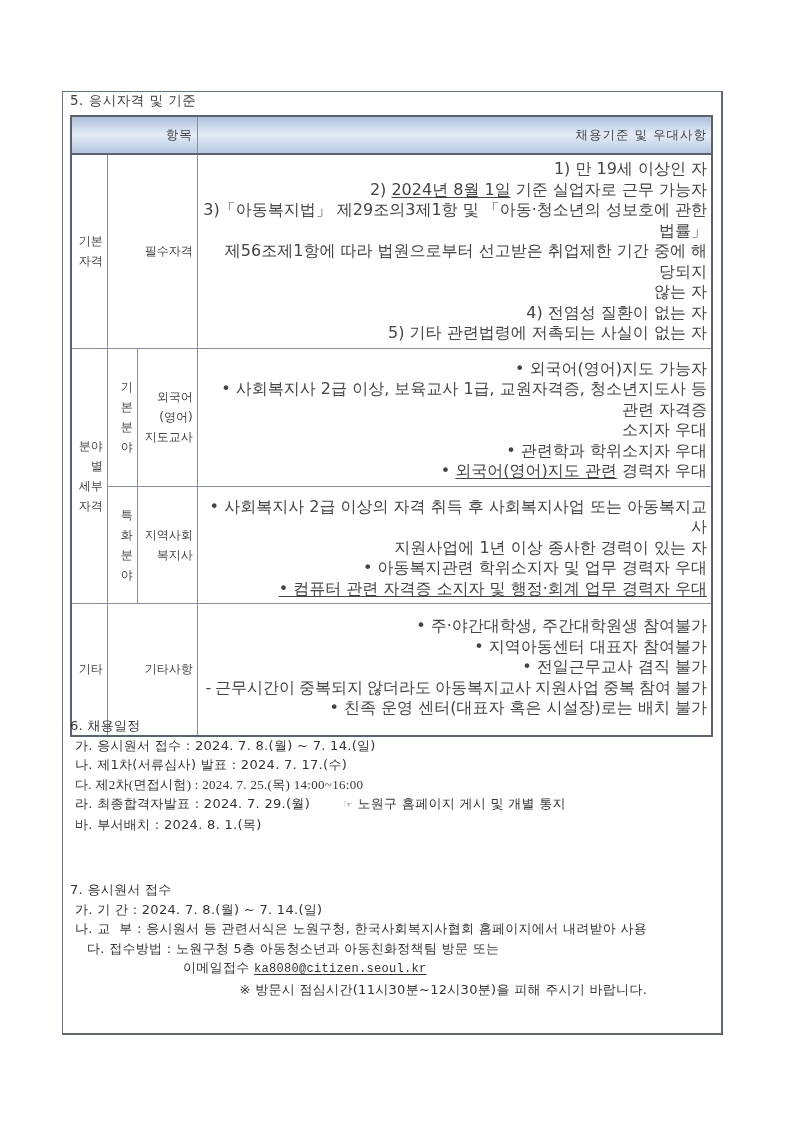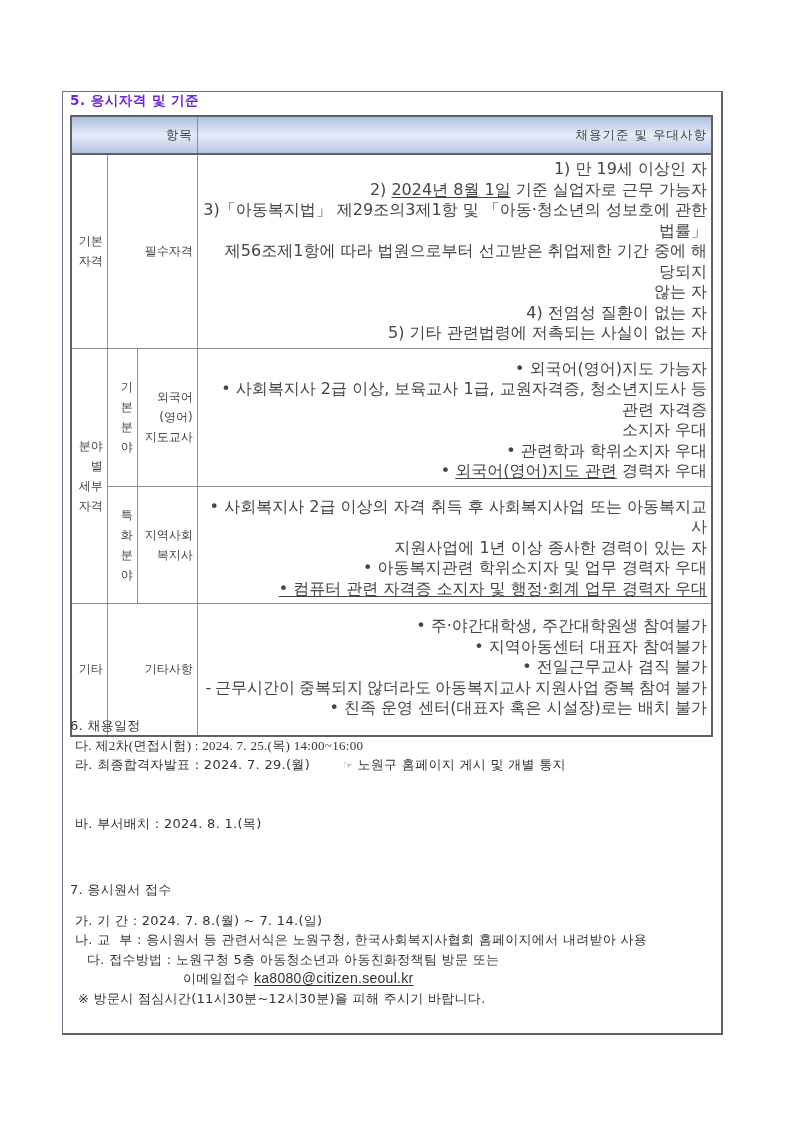--- a/index.html
+++ b/index.html
@@ -1,36 +1,36 @@
 <!DOCTYPE html>
 <html><head>
 <meta charset="utf-8">
 <style>
   html, body { margin:0; padding:0; background:#ffffff; }
   body { width:794px; height:1123px; position:relative; overflow:hidden;
          font-family:"DejaVu Sans", "Liberation Sans", sans-serif; color:#333; }
   .frame { position:absolute; left:62px; top:91px; width:661px; height:944px;
            border:1px solid #6a7480; border-right:2px solid #5d6671; border-bottom:2px solid #5d6671;
            box-sizing:border-box; }
-  .sec-title { position:absolute; font-size:13.5px; color:#6d28d9; letter-spacing:0.5px;font-weight:bold; }
+  .sec-title { position:absolute; font-size:13.5px; color:#404040; letter-spacing:0.5px; }
   table.q { position:absolute; left:70px; top:115px; width:643px; border-collapse:collapse;
             font-size:12px; color:#444; }
   table.q td, table.q th { border:1px solid #8a9099; padding:4px;text-align:right; }
   table.q { border:2px solid #5a626c; }
   table.q th { height:28px; font-weight:normal; font-size:12.5px; color:#444;
                background:linear-gradient(to bottom, #aebfdc 0%, #e4ecf8 50%, #b7c6e0 100%);
                letter-spacing:1px; border-bottom:2px solid #5a626c; }
   .c { text-align:center; vertical-align:middle; line-height:20px; }
   .content { padding:6px 6px 6px 6px; vertical-align:top; line-height:20.5px; font-size:16px; }
   .item { display:block; }
   .indent { padding-left:16px; }
   .ul { text-decoration:underline; text-underline-offset:2px; }
   .lines { position:absolute; left:75px; font-size:13px; color:#333; line-height:19.5px; letter-spacing:0.3px; }
   .lines div { white-space:nowrap; }
-  .email { text-decoration:underline; text-underline-offset:2px; font-family:Liberation Sans, sans-serif; font-size:14px; }
+  .email { text-decoration:underline; text-underline-offset:2px; font-family:Liberation Mono, monospace; font-size:12px; }
 </style>
 </head>
 <body>
 
 <div class="frame"></div>
 
 <div class="sec-title" style="left:70px; top:92px;">5. 응시자격 및 기준</div>
 
 <table class="q">
   <colgroup>
@@ -108,33 +108,35 @@
       <span class="item">• 전일근무교사 겸직 불가</span>
       <span class="item" style="white-space:pre;font-family:Liberation Serif, serif;"> - 근무시간이 중복되지 않더라도 아동복지교사 지원사업 중복 참여 불가</span>
       <span class="item">• 친족 운영 센터(대표자 혹은 시설장)로는 배치 불가</span>
     </td>
   </tr>
 </tbody>
   </table>
 
 <div class="lines" style="top:716px; left:70px;">
   <div>6. 채용일정</div>
+  <div style="padding-left:5px;">가. 응시원서 접수 : 2024. 7. 8.(월) ~ 7. 14.(일)</div>
+  <div style="padding-left:5px;">나. 제1차(서류심사) 발표 : 2024. 7. 17.(수)</div>
   <div style="padding-left:5px;font-family:Liberation Serif, serif;">다. 제2차(면접시험) : 2024. 7. 25.(목) 14:00~16:00</div>
   <div style="padding-left:5px;text-align:center;">
     <span>라. 최종합격자발표 : 2024. 7. 29.(월)</span>
     <span style="display:inline-block; width:24px;"></span>
     <span style="color:#777; font-size:11px;">☞</span>
     <span>노원구 홈페이지 게시 및 개별 통지</span>
   </div>
-  <div style="padding-left:5px;margin-top:38px;">바. 부서배치 : 2024. 8. 1.(목)</div>
+  <div style="padding-left:5px;">바. 부서배치 : 2024. 8. 1.(목)</div>
 </div>
 
 <div class="lines" style="top:880px; left:70px;">
   <div>7. 응시원서 접수</div>
-  <div style="padding-left:5px; white-space:pre;margin-top:11px;">가. 기 간 : 2024. 7. 8.(월) ~ 7. 14.(일)</div>
+  <div style="padding-left:5px; white-space:pre;">가. 기 간 : 2024. 7. 8.(월) ~ 7. 14.(일)</div>
   <div style="padding-left:5px; white-space:pre;">나. 교  부 : 응시원서 등 관련서식은 노원구청, 한국사회복지사협회 홈페이지에서 내려받아 사용</div>
   <div style="padding-left:5px;margin-left:12px;">다. 접수방법 : 노원구청 5층 아동청소년과 아동친화정책팀 방문 또는</div>
   <div style="padding-left:113px;">
     <span>이메일접수</span>
     <span class="email">ka8080@citizen.seoul.kr</span>
   </div>
-  <div style="padding-left:8px;">※ 방문시 점심시간(11시30분~12시30분)을 피해 주시기 바랍니다.</div>
+  <div style="padding-left:8px;text-align:right;">※ 방문시 점심시간(11시30분~12시30분)을 피해 주시기 바랍니다.</div>
 </div>
 
 </body></html>

